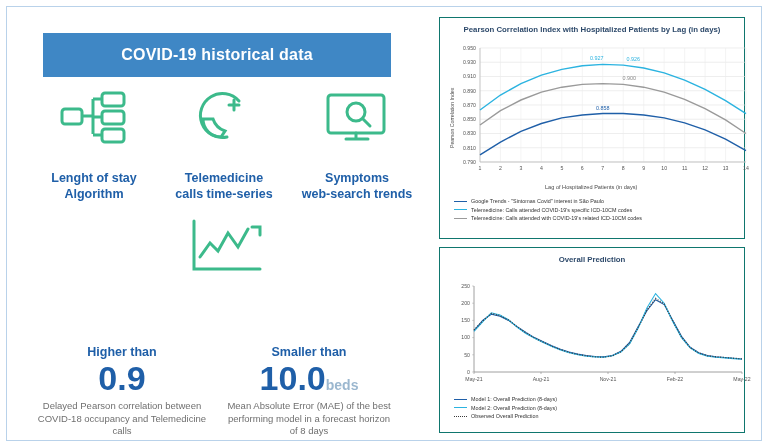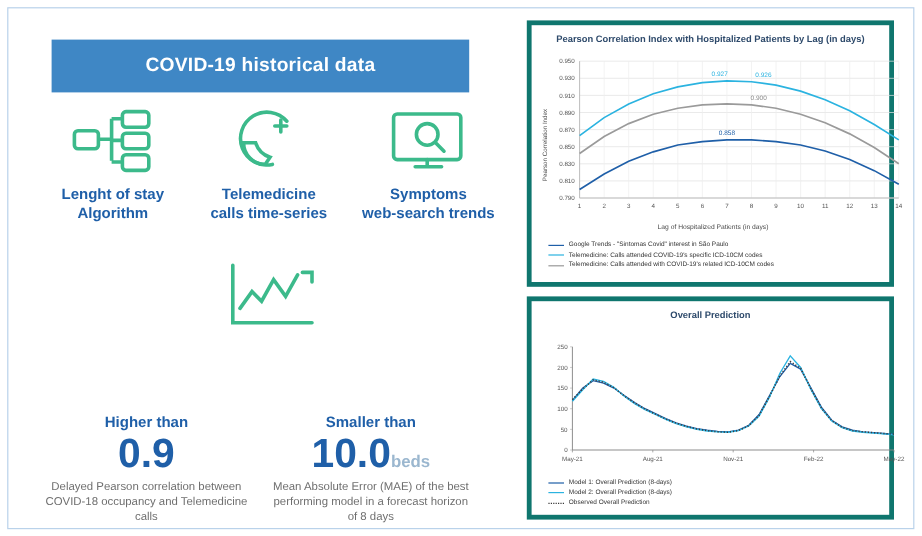--- a/index.html
+++ b/index.html
@@ -27,21 +27,21 @@
     display: flex; align-items: center; justify-content: center;
     color: #ffffff; font-size: 16px; font-weight: bold;
     letter-spacing: .2px;
   }
   .icon-col {
     position: absolute; width: 130px; text-align: center;
   }
   .icon-col .glyph { height: 62px; display:flex; align-items:center; justify-content:center; }
   .icon-col .cap {
     font-size: 12.5px; font-weight: bold; color: #1f5fa8; line-height: 1.25;
-    margin-top: 6px;
+    margin-top: 22px;
   }
   #col1 { left: 22px;  top: 80px; }
   #col2 { left: 152px; top: 80px; }
   #col3 { left: 285px; top: 80px; }
 
   #col4 { position:absolute; left: 152px; top: 210px; width: 130px; text-align:center; }
 
   #pred-label {
     position: absolute; left: 40px; top: 285px; width: 350px;
     text-align: center; font-size: 13px; font-weight: bold; color: #1f5fa8;
@@ -61,21 +61,21 @@
   .stat .desc {
     font-size: 9.5px; color: #6f6f6f; line-height: 1.35; margin-top: 3px;
     padding: 0 4px;
   }
   
   #right {
     position: absolute; left: 432px; top: 8px; width: 316px; height: 420px;
   }
   .chartbox {
     position: absolute; left: 0; width: 306px;
-    background: #ffffff; border: 4px solid #0f766e;
+    background: #ffffff; border: 1px solid #0f766e;
   }
   #chart1 { top: 2px;   height: 222px; }
   #chart2 { top: 232px; height: 186px; }
   .ch-title {
     text-align: center; font-size: 7.8px; color: #2e4a6b; font-weight: bold;
     padding-top: 7px; line-height: 1.3;
   }
   .axis-label-y {
     position: absolute; font-size: 5.2px; color: #4a4a4a;
     transform: rotate(-90deg); transform-origin: 0 0; white-space: nowrap;

